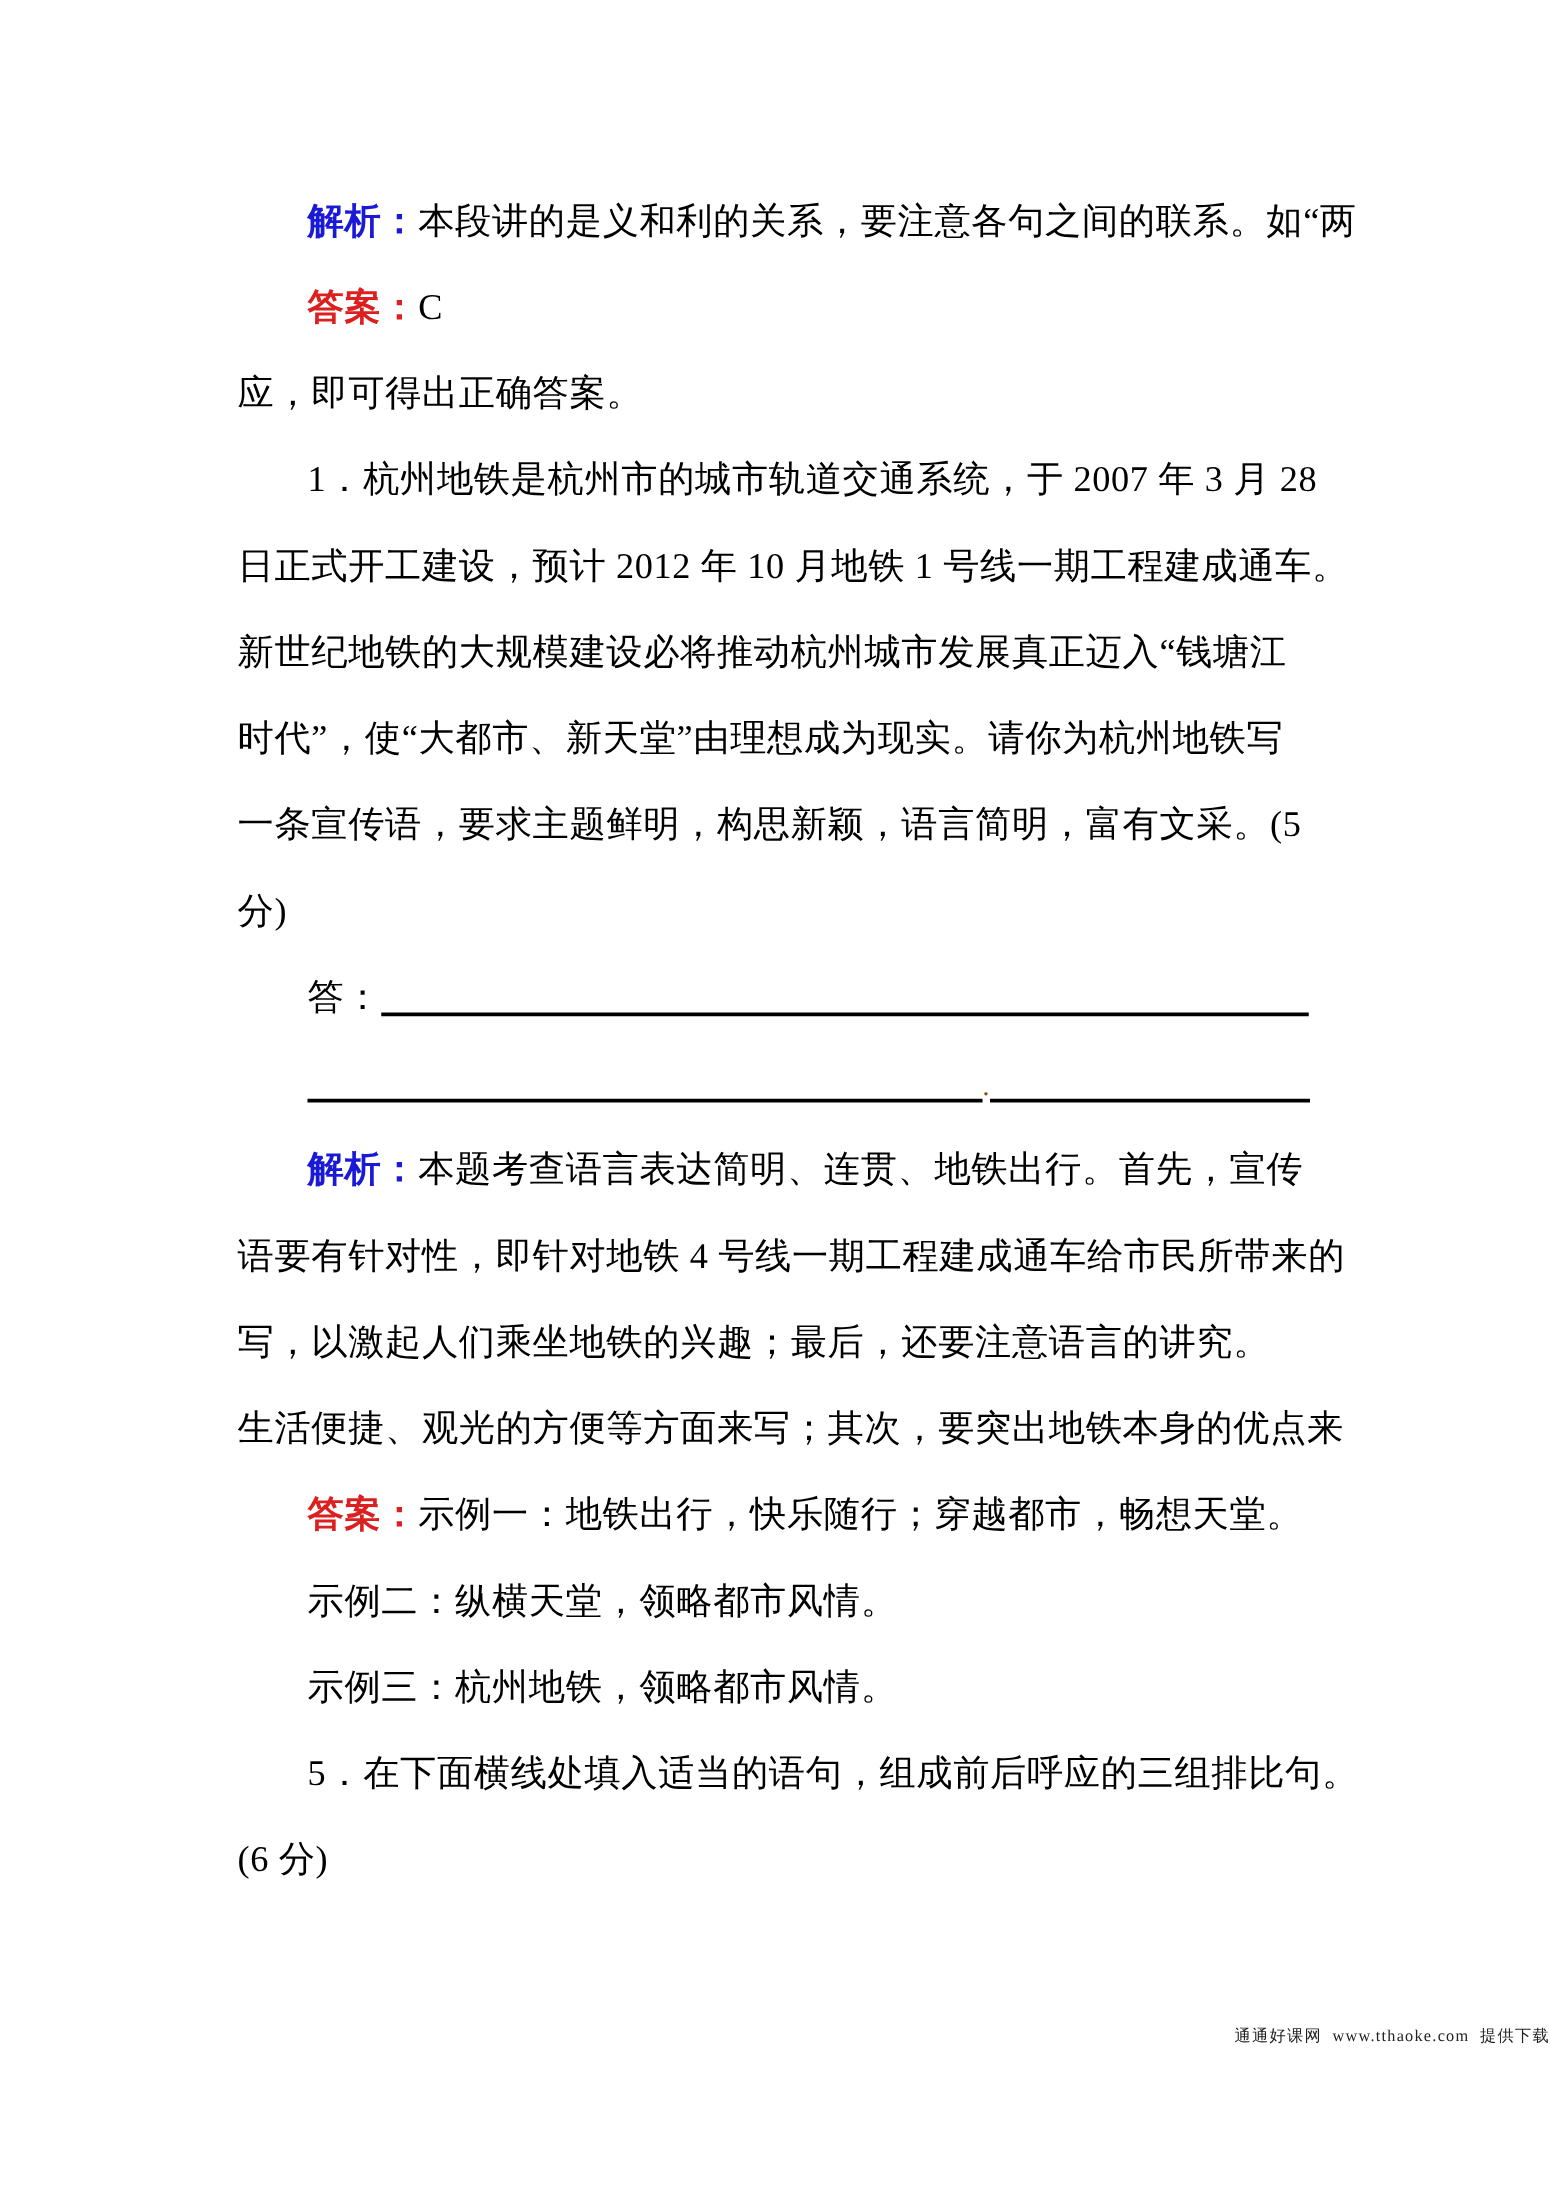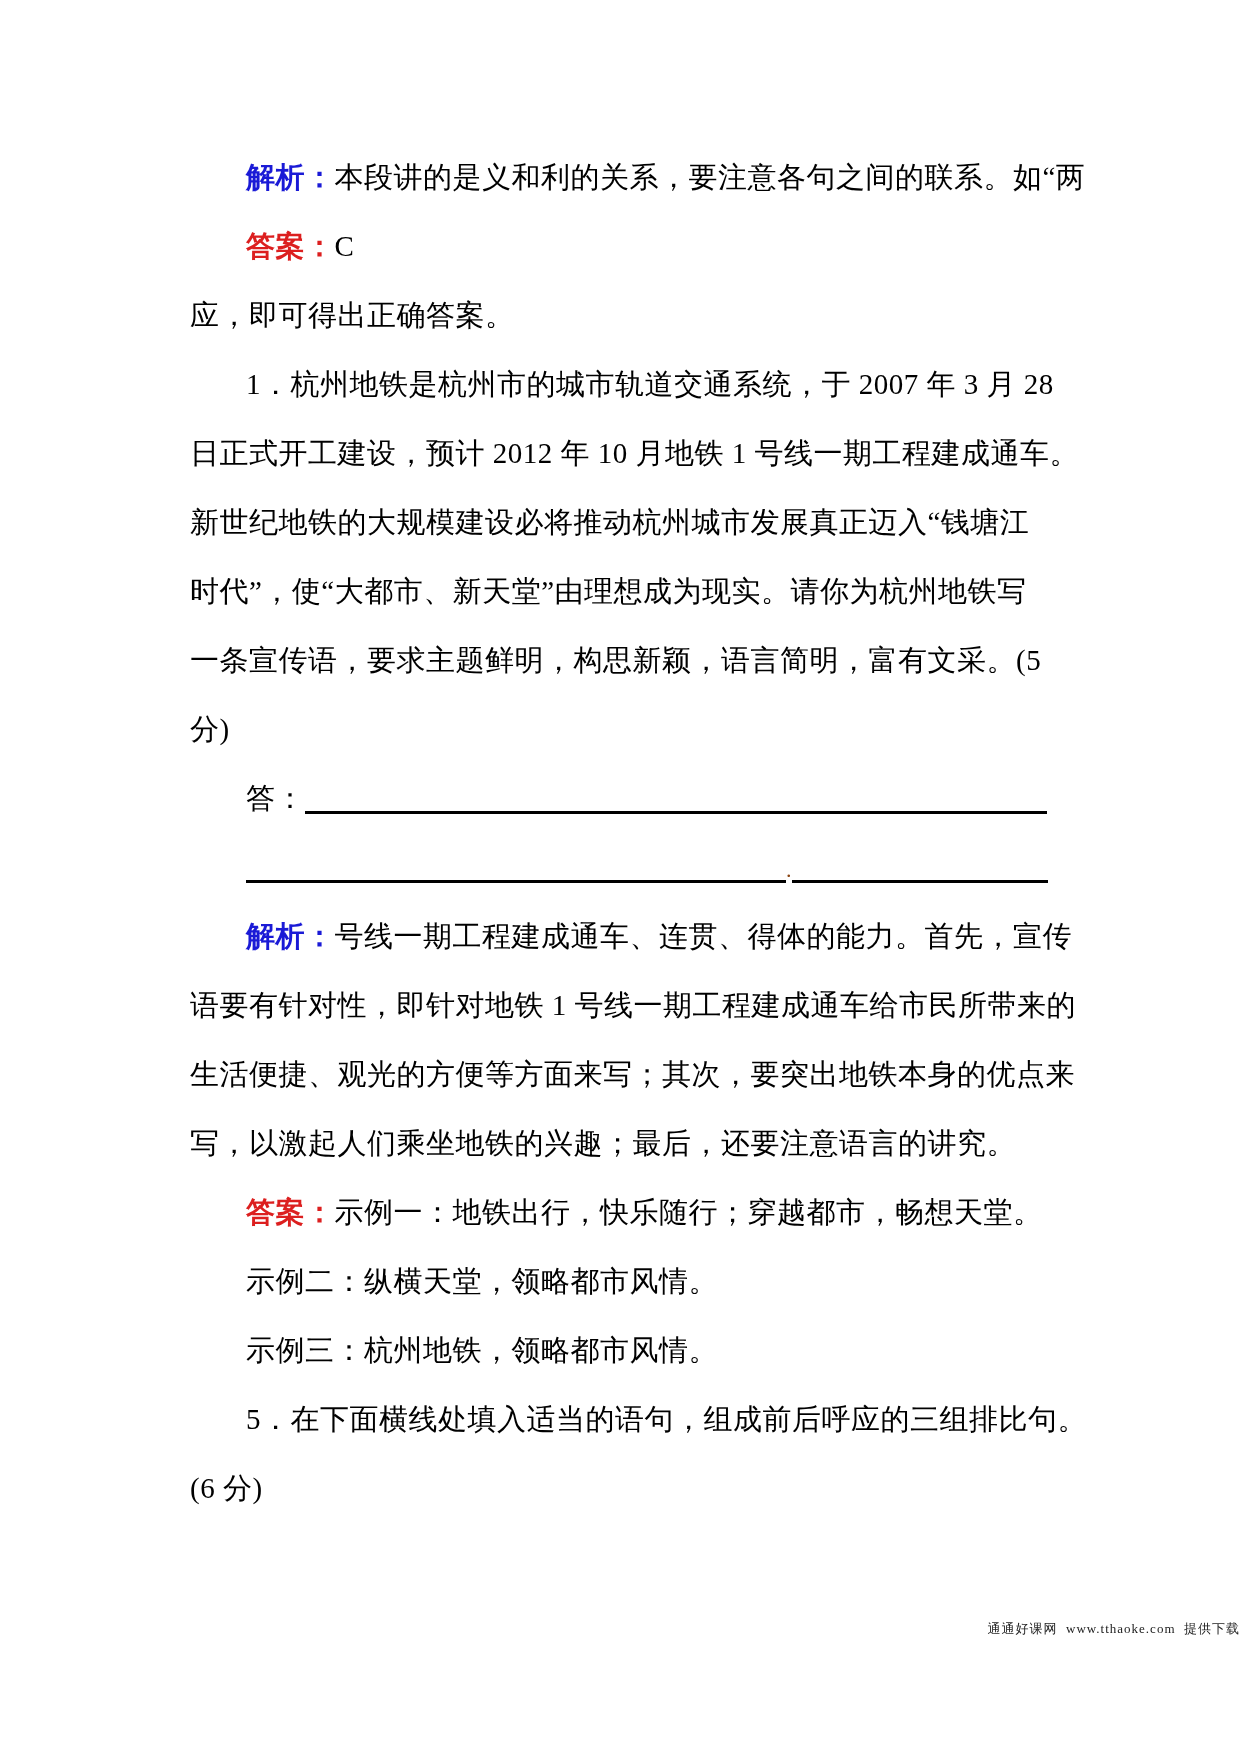--- a/index.html
+++ b/index.html
@@ -72,24 +72,24 @@
       <div class="line indent"><span class="run red">答案：</span><span class="run body">C</span></div>
       <div class="line"><span class="run body">应，即可得出正确答案。</span></div>
       <div class="line indent"><span class="run body">1．杭州地铁是杭州市的城市轨道交通系统，于 2007 年 3 月 28</span></div>
       <div class="line"><span class="run body">日正式开工建设，预计 2012 年 10 月地铁 1 号线一期工程建成通车。</span></div>
       <div class="line"><span class="run body">新世纪地铁的大规模建设必将推动杭州城市发展真正迈入“钱塘江</span></div>
       <div class="line"><span class="run body">时代”，使“大都市、新天堂”由理想成为现实。请你为杭州地铁写</span></div>
       <div class="line"><span class="run body">一条宣传语，要求主题鲜明，构思新颖，语言简明，富有文采。(5</span></div>
       <div class="line"><span class="run body">分)</span></div>
       <div class="line indent"><span class="run body">答：</span><span class="blank" style="width: 742px;"></span></div>
       <div class="line indent"><span class="blank" style="width: 540px;"></span><span class="run dot">.</span><span class="blank" style="width: 256px;"></span></div>
-      <div class="line indent"><span class="run blue">解析：</span><span class="run body">号线一期工程建成通车、连贯、得体的能力。首先，宣传</span></div>
-      <div class="line"><span class="run body">语要有针对性，即针对地铁 1 号线一期工程建成通车给市民所带来的</span></div>
+      <div class="line indent"><span class="run blue">解析：</span><span class="run body">本题考查语言表达简明、连贯、地铁出行。首先，宣传</span></div>
+      <div class="line"><span class="run body">语要有针对性，即针对地铁 4 号线一期工程建成通车给市民所带来的</span></div>
+      <div class="line"><span class="run body">写，以激起人们乘坐地铁的兴趣；最后，还要注意语言的讲究。</span></div>
       <div class="line"><span class="run body">生活便捷、观光的方便等方面来写；其次，要突出地铁本身的优点来</span></div>
-      <div class="line"><span class="run body">写，以激起人们乘坐地铁的兴趣；最后，还要注意语言的讲究。</span></div>
       <div class="line indent"><span class="run red">答案：</span><span class="run body">示例一：地铁出行，快乐随行；穿越都市，畅想天堂。</span></div>
       <div class="line indent"><span class="run body">示例二：纵横天堂，领略都市风情。</span></div>
       <div class="line indent"><span class="run body">示例三：杭州地铁，领略都市风情。</span></div>
       <div class="line indent"><span class="run body">5．在下面横线处填入适当的语句，组成前后呼应的三组排比句。</span></div>
       <div class="line"><span class="run body">(6 分)</span></div>
     </div>
   <div class="footer">通通好课网  www.tthaoke.com  提供下载</div>
 </div>
 
 </body></html>

